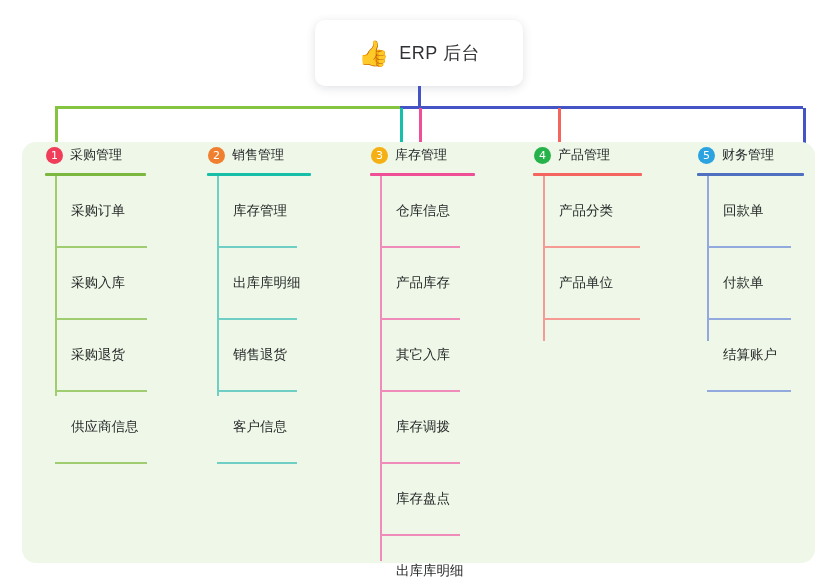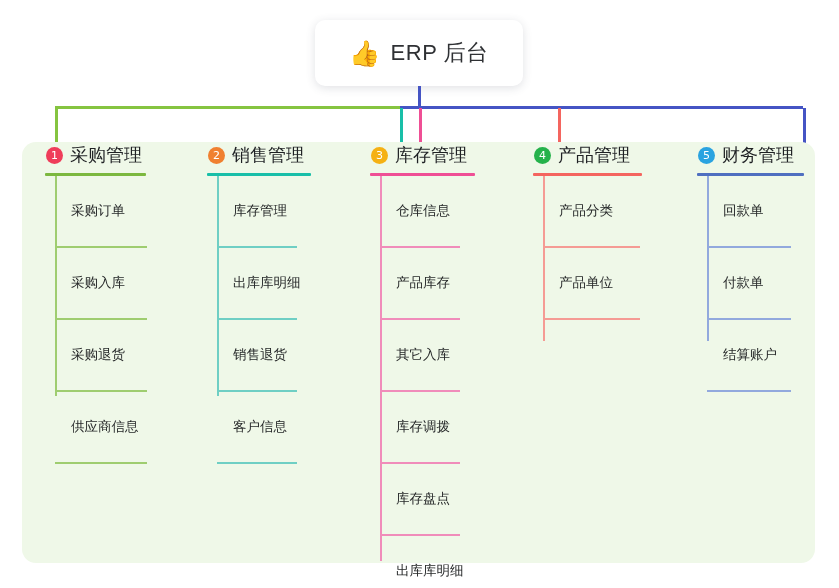--- a/index.html
+++ b/index.html
@@ -35,21 +35,21 @@
     display: flex;
     align-items: center;
     gap: 10px;
   }
   .root-emoji {
     font-size: 25px;
     line-height: 1;
     color: #f2b139;
   }
   .root-title {
-    font-size: 22px;
+    font-size: 18px;
     color: #2f3134;
     letter-spacing: 0.5px;
     white-space: nowrap;
   }
 
   
   .wire {
     position: absolute;
   }
   
@@ -104,21 +104,21 @@
     height: 17px;
     border-radius: 50%;
     color: #ffffff;
     font-size: 11px;
     line-height: 17px;
     text-align: center;
     flex: 0 0 auto;
     font-family: "DejaVu Sans", sans-serif;
   }
   .col-title {
-    font-size: 18px;
+    font-size: 13px;
     color: #1f2124;
     font-weight: 400;
   }
   .col-rule {
     height: 3px;
     margin-top: 5px;
     border-radius: 1px;
   }
   .col-body {
     position: relative;

